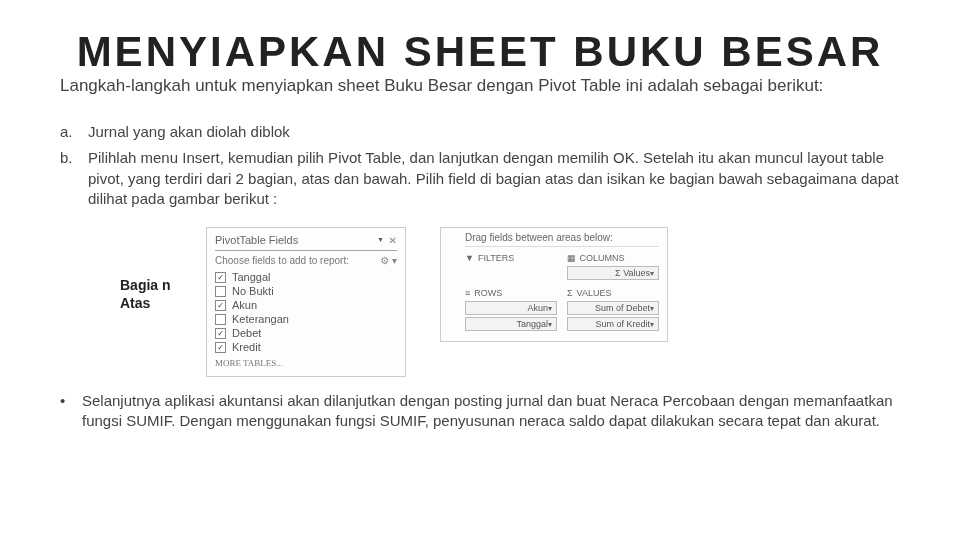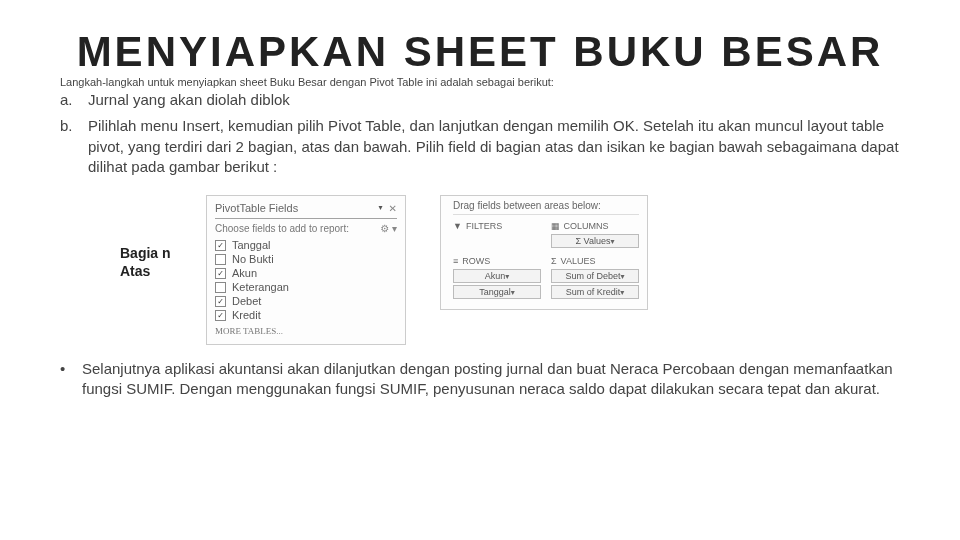--- a/index.html
+++ b/index.html
@@ -13,23 +13,23 @@
   }
   h1 {
     font-family: "Arial Black", Arial, sans-serif;
     font-size: 42px;
     letter-spacing: 3px;
     font-weight: 900;
     color: #222;
     text-align: center;
   }
   .intro {
-    font-size: 11px;
+    font-size: 17px;
     color: #444;
-    margin-bottom: 2px;
+    margin-bottom: 26px;
   }
   ol.steps {
     list-style: none;
     font-size: 15px;
     color: #444;
   }
   ol.steps > li {
     display: flex;
     margin-bottom: 6px;
     line-height: 1.35;
@@ -71,36 +71,36 @@
   }
   .flist { list-style: none; }
   .flist li { display: flex; align-items: center; gap: 6px; padding: 1px 0; }
   .cb {
     width: 11px; height: 11px; border: 1px solid #888;
     display: inline-flex; align-items: center; justify-content: center;
     font-size: 8px; color: #333; background:#fff;
   }
   .more { font-size: 9px; color:#777; margin-top:4px;font-family:Liberation Serif, serif; }
   
-  .areas { width: 208px; padding: 4px 8px 8px 12px; }
+  .areas { width: 228px; padding: 4px 8px 8px 24px; }
   .areas .top {
     font-size: 10px; color:#666; border-bottom:1px solid #ddd;
     padding-bottom:3px; margin-bottom:6px;
   }
   .grid2 {
     display: grid; grid-template-columns: 1fr 1fr; gap: 6px 10px;
   }
   .cell .chead {
     font-size: 9px; text-transform: uppercase; color:#666;
     display:flex; gap:4px; align-items:center; margin-bottom:3px;
   }
   .chip {
     border:1px solid #bbb; background:#f3f3f3;
     font-size:9px; padding:1px 4px; margin-bottom:2px;
-    display:flex; justify-content:center; align-items:center;
+    display:flex; justify-content:flex-end; align-items:center;
   }
   .chip .dd { font-size:8px; color:#666; }
   
   .bullet {
     display:flex; font-size:15px; color:#444; line-height:1.35;
     margin-top: 6px;
   }
   .bullet .dot { width:22px; flex:none; }
   .x { font-size:10px; color:#888; }
   .gear { font-size:10px; color:#888; }

